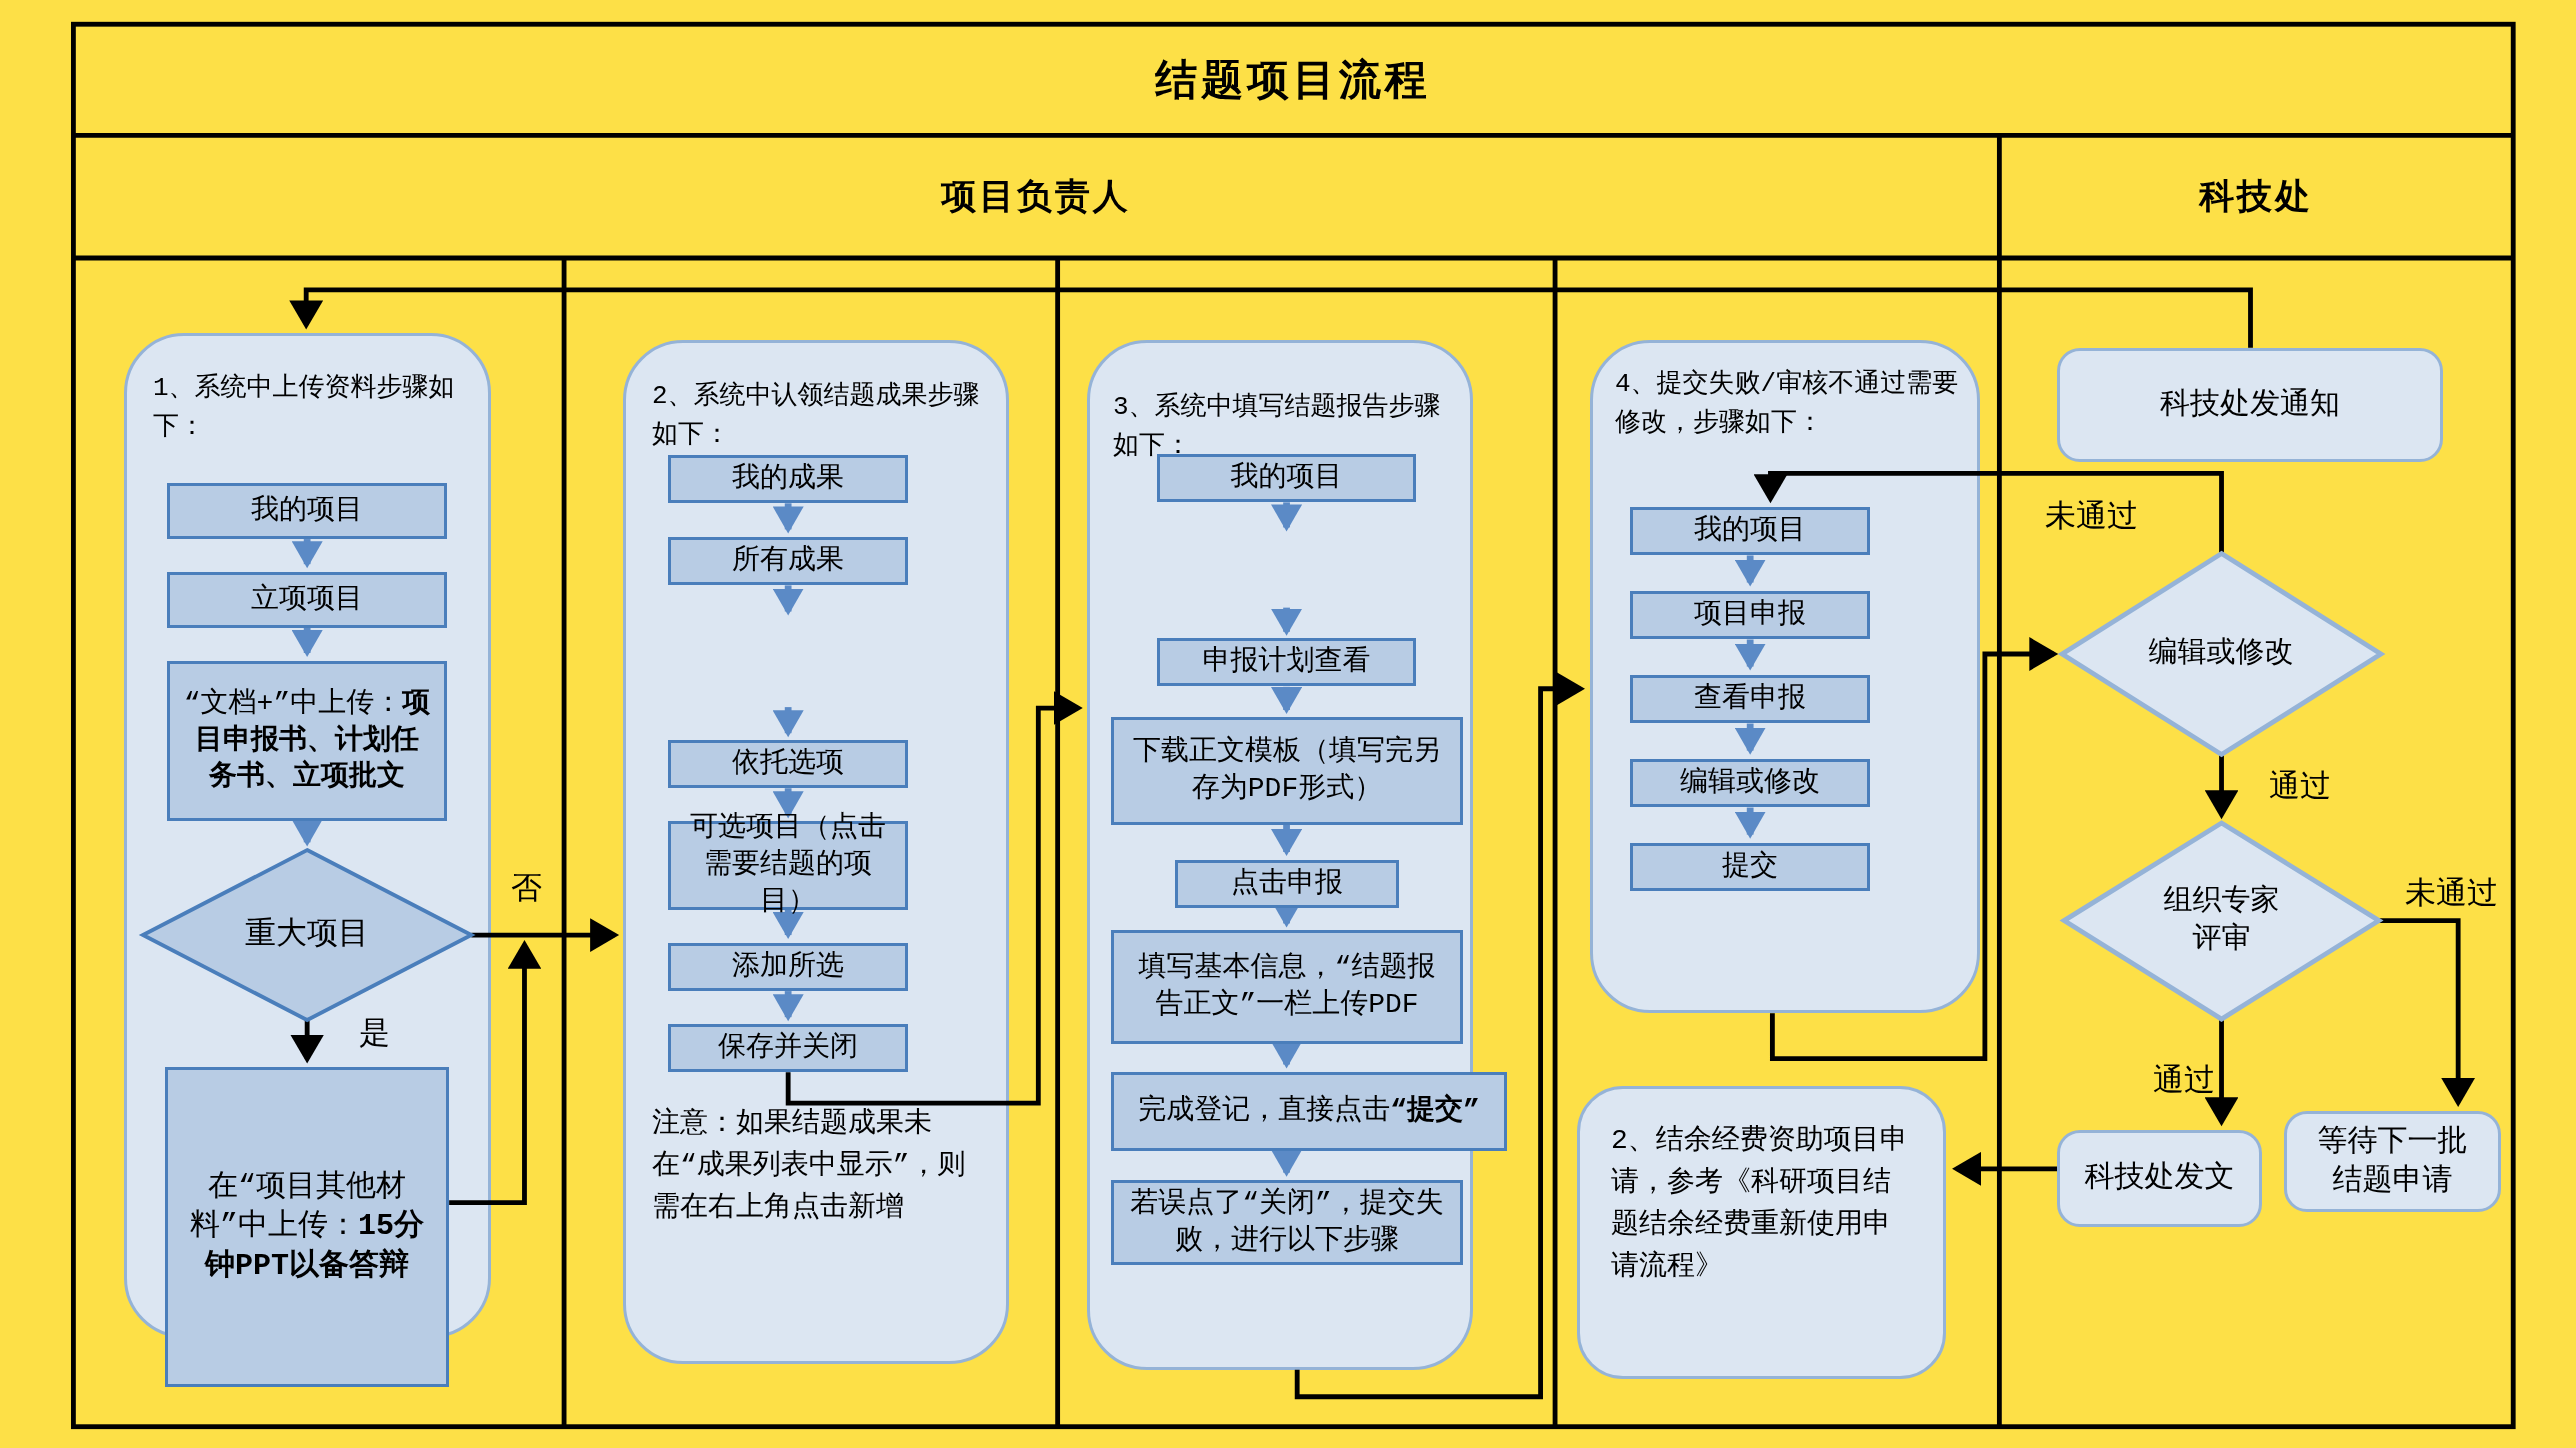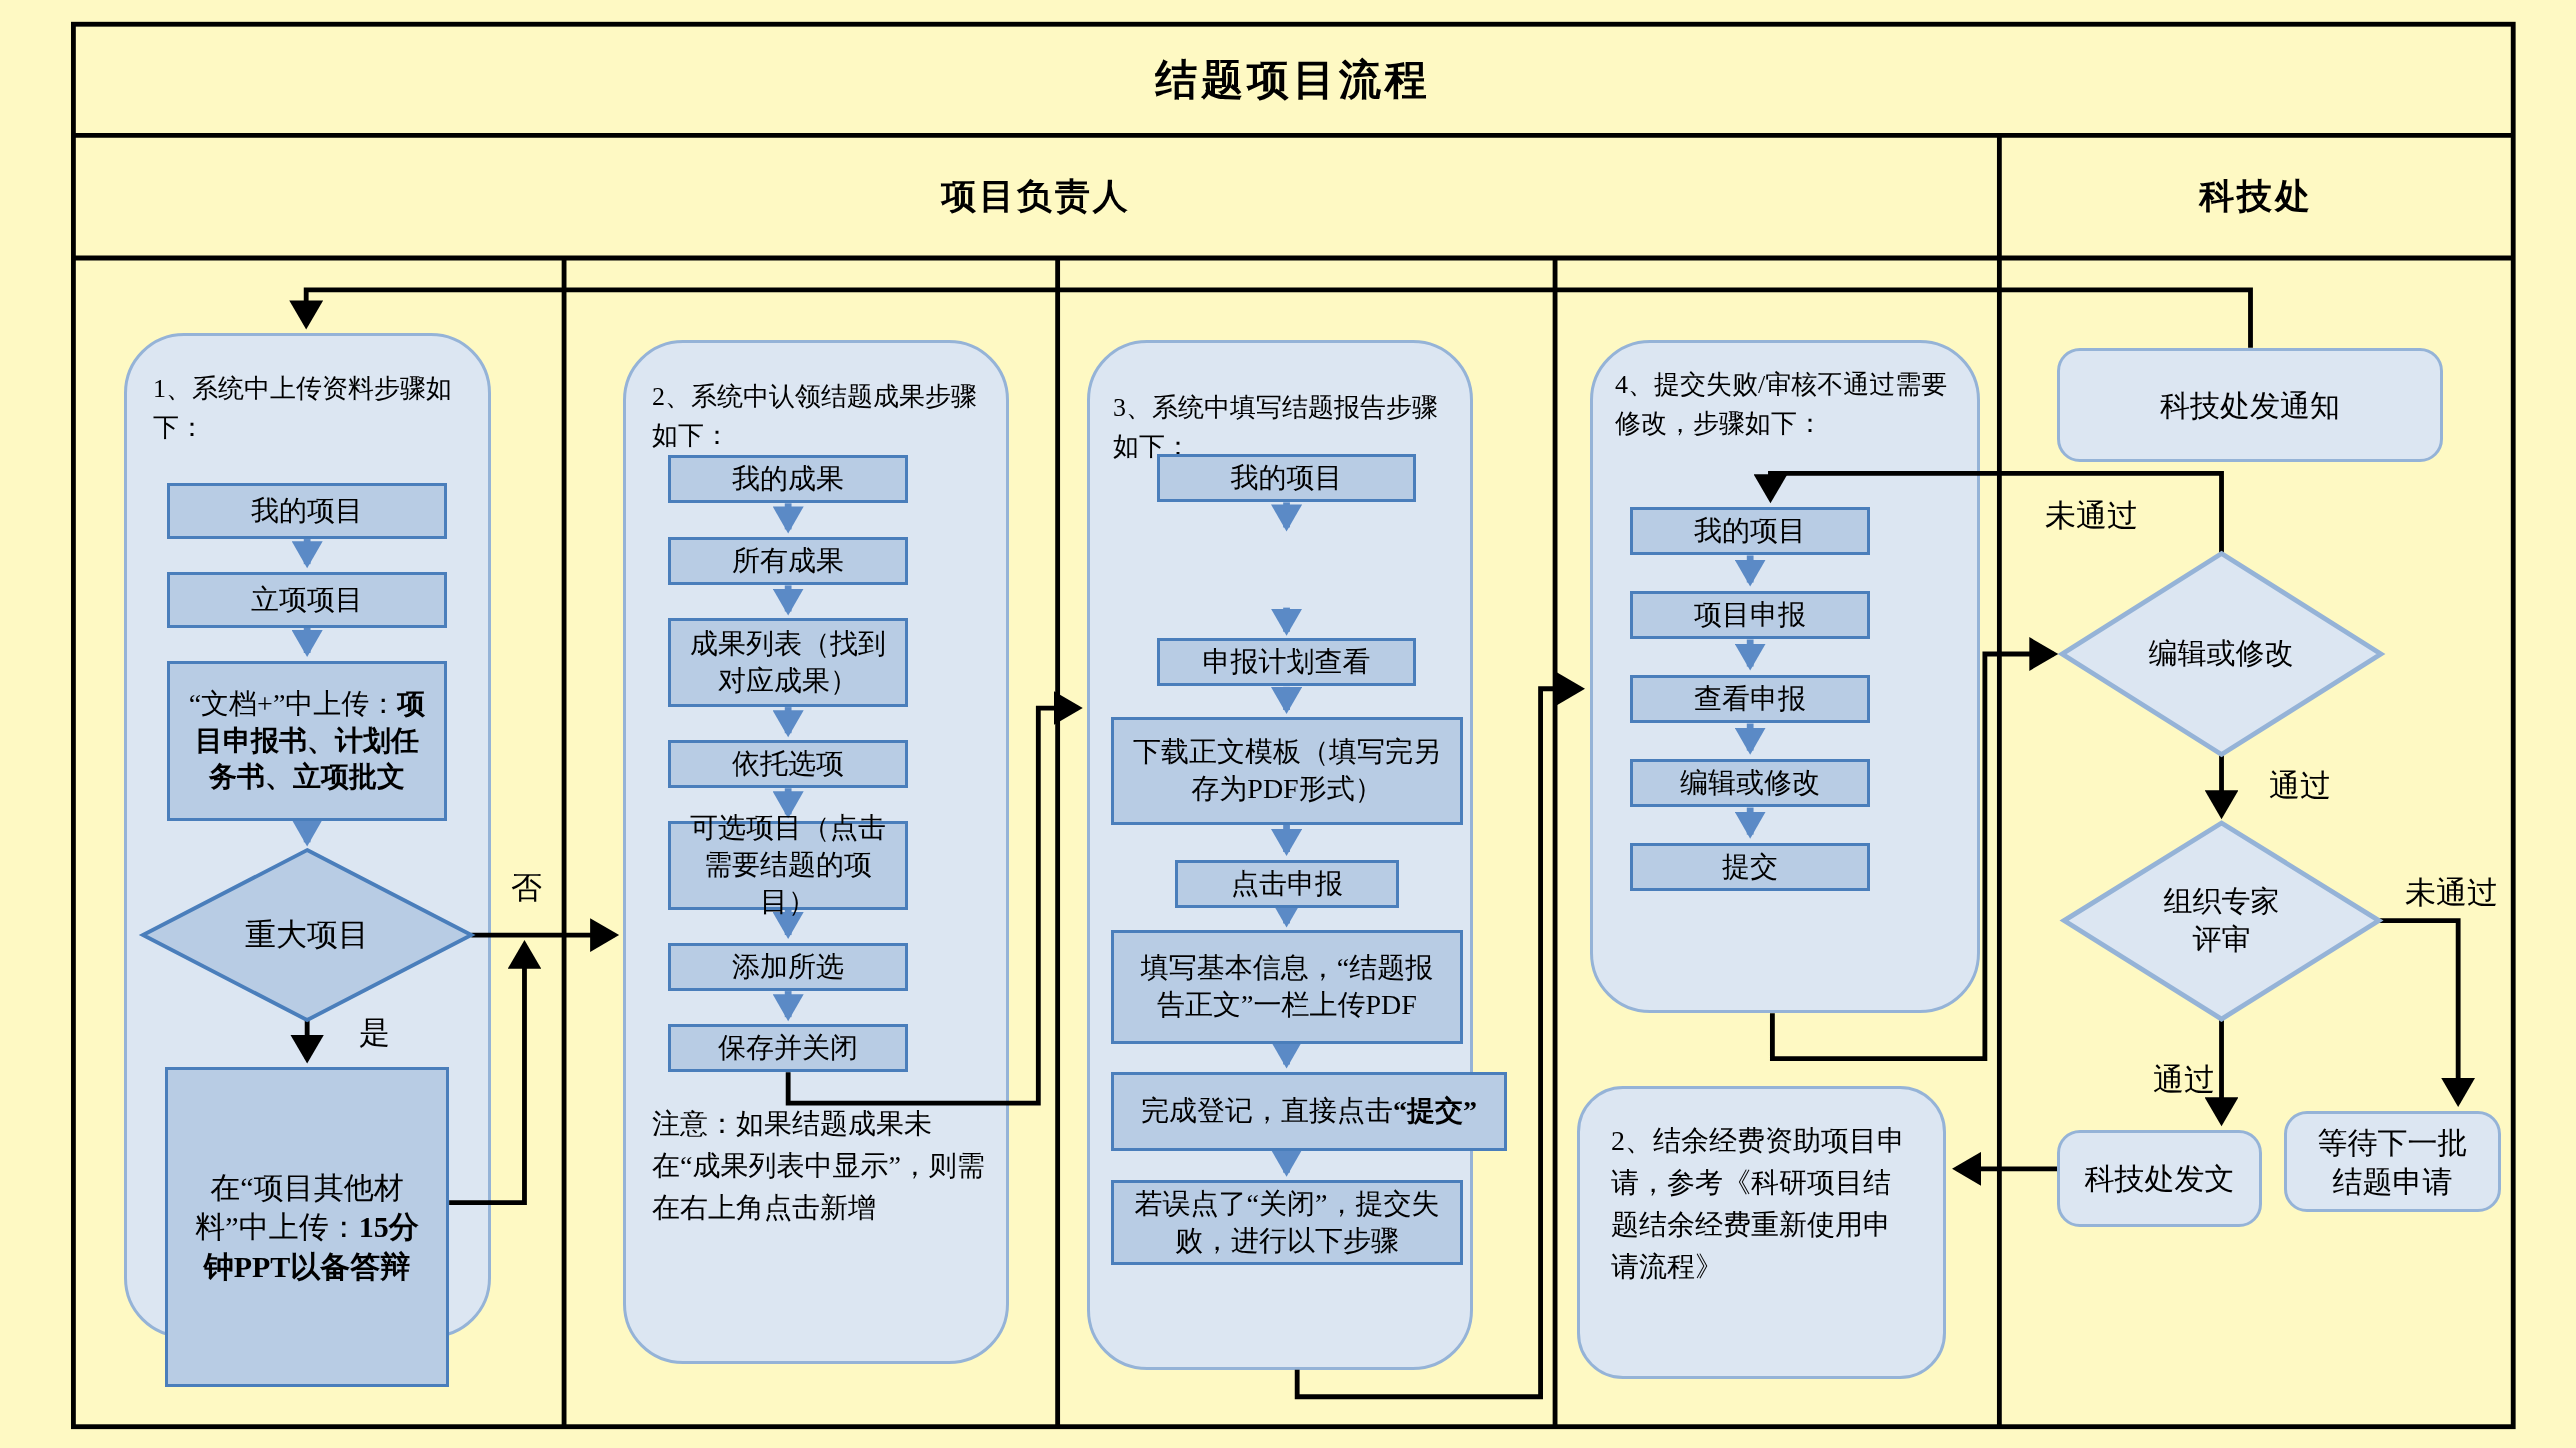--- a/index.html
+++ b/index.html
@@ -1,18 +1,18 @@
 <!DOCTYPE html>
 <html><head>
 <meta charset="utf-8">
 <style>
   html,body{margin:0;padding:0;background:#fff;}
   .stage{
-    position:relative;width:2576px;height:1449px;background:#fef9c3;
-    font-family:Liberation Serif, serif;color:#000;
+    position:relative;width:2576px;height:1449px;background:#fde047;
+    font-family:Liberation Mono, monospace;color:#000;
   }
   .stage *{box-sizing:border-box;}
   svg.layer{position:absolute;left:0;top:0;pointer-events:none;}
   .abs{position:absolute;}
   .title{
     left:73px;top:29px;width:2440px;height:101px;
     display:flex;align-items:center;justify-content:center;
     font-size:42px;font-weight:bold;letter-spacing:3.9px;
   }
   .lanehead{
@@ -130,21 +130,20 @@
   <div class="abs dlabel" style="left:191px;top:906px;width:232px;height:58px;font-size:31px;">重大项目</div>
   <div class="abs lbl" style="left:488px;top:867px;width:77px;">否</div>
   <div class="abs lbl" style="left:336px;top:1012px;width:77px;">是</div>
   <div class="abs box" style="left:165px;top:1067px;width:284px;height:320px;font-size:30px;">
     <span><span>在“项目其他材料”中上传：</span><b>15分钟PPT以备答辩</b></span>
   </div>
 
   <div class="abs heading" style="left:652px;top:377px;width:338px;">2、系统中认领结题成果步骤如下：</div>
   <div class="abs box" style="left:668px;top:455px;width:240px;height:48px;">我的成果</div>
   <div class="abs box" style="left:668px;top:537px;width:240px;height:48px;">所有成果</div>
-  <div class="abs box" style="left:668px;top:618px;width:240px;height:89px;">成果列表（找到对应成果）</div>
   <div class="abs box" style="left:668px;top:740px;width:240px;height:48px;">依托选项</div>
   <div class="abs box" style="left:668px;top:821px;width:240px;height:89px;">可选项目（点击需要结题的项目）</div>
   <div class="abs box" style="left:668px;top:943px;width:240px;height:48px;">添加所选</div>
   <div class="abs box" style="left:668px;top:1024px;width:240px;height:48px;">保存并关闭</div>
   <div class="abs note" style="left:652px;top:1103px;width:340px;">注意：如果结题成果未在“成果列表中显示”，则需在右上角点击新增</div>
 
   <div class="abs heading" style="left:1113px;top:388px;width:348px;">3、系统中填写结题报告步骤如下：</div>
   <div class="abs box" style="left:1157px;top:454px;width:259px;height:48px;">我的项目</div>
   <div class="abs box" style="left:1157px;top:638px;width:259px;height:48px;">申报计划查看</div>
   <div class="abs box" style="left:1111px;top:717px;width:352px;height:108px;">下载正文模板（填写完另存为PDF形式）</div>

